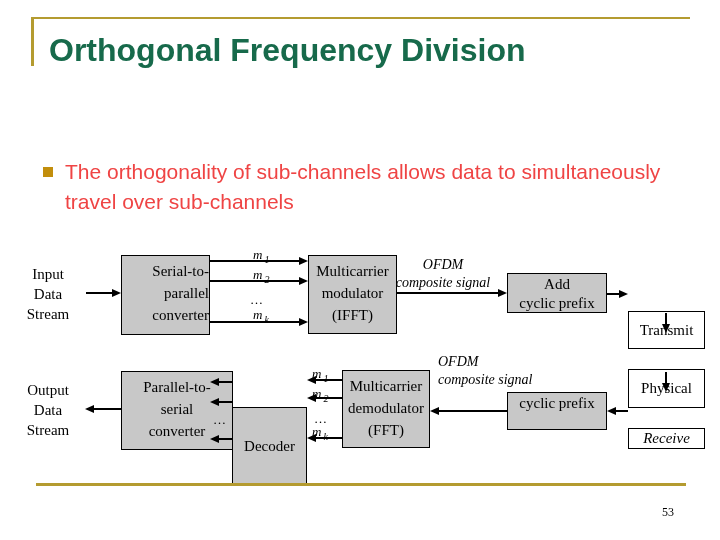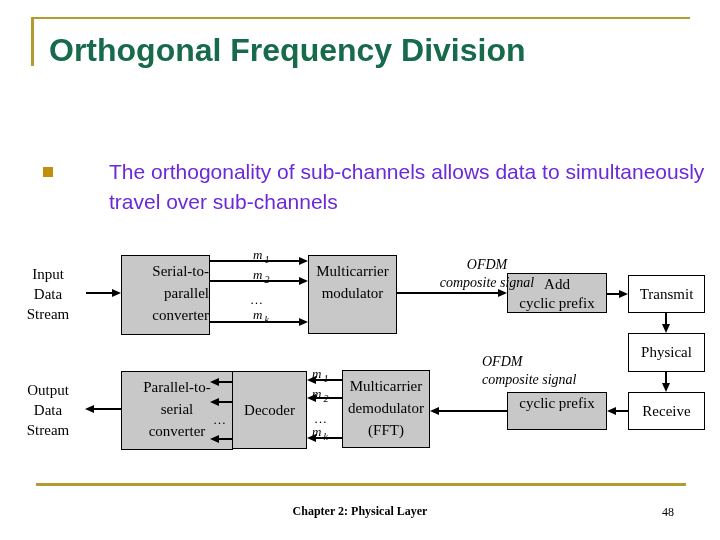--- a/index.html
+++ b/index.html
@@ -7,35 +7,35 @@
          font-family:"Liberation Serif",serif;color:#000;}
   
   .rule-top{position:absolute;left:34px;top:17px;width:656px;height:2px;background:#B49B30;}
   .rule-left{position:absolute;left:31px;top:17px;width:3px;height:49px;background:#B49B30;}
   .title{position:absolute;left:49px;top:27px;width:660px;
          font:32px "Liberation Sans",sans-serif;color:#176A4B;line-height:47px;}
   .title span{display:block;font-weight:bold;}
   
   .bullet-sq{position:absolute;left:43px;top:167px;width:10px;height:10px;background:#C28E0C;}
   .bullet-text{position:absolute;left:65px;top:157px;width:600px;
-               font:21px "Liberation Sans",sans-serif;line-height:30px;color:#6d28d9;margin-left:44px;}
+               font:21px "Liberation Sans",sans-serif;line-height:30px;color:#ef4444;}
   
   .box{position:absolute;border:1px solid #000;box-sizing:border-box;text-align:center;
        font:15px "Liberation Serif",serif;}
   .gray{background:#C8C8C8;}
   .white{background:#fff;}
   .box3{padding-top:4px;line-height:22px;}
   .box2{padding-top:1px;line-height:19px;}
-  .boxc{display:flex;align-items:center;justify-content:center;}
+  .boxc{display:flex;align-items:center;justify-content:center;margin-top:36px;}
   .box span{display:block;}
   .boxc span{display:inline;}
   
   .streamlbl{position:absolute;width:72px;text-align:center;line-height:20px;font-size:15px;}
   .streamlbl span{display:block;text-align:center;}
-  .ofdmlbl{position:absolute;font:italic 14px "Liberation Serif",serif;line-height:18px;margin-left:44px;}
+  .ofdmlbl{position:absolute;font:italic 14px "Liberation Serif",serif;line-height:18px;}
   .ofdmlbl span{display:block;}
   .ofdmlbl.ctr{text-align:center;width:106px;}
   .mlbl{position:absolute;font:italic 13px "Liberation Serif",serif;}
   .mlbl sub{font-size:10px;margin-left:2px;}
   .dots{position:absolute;font:13px "Liberation Serif",serif;letter-spacing:1px;}
   
   .ln{position:absolute;background:#000;height:2px;}
   .vln{position:absolute;background:#000;width:2px;}
   .ah{position:absolute;width:0;height:0;}
   .ah.r{border-left:9px solid #000;border-top:4px solid transparent;border-bottom:4px solid transparent;}
@@ -75,33 +75,34 @@
     </div>
 
     <div class="box gray box3" style="left:121px;top:255px;width:89px;height:80px;text-align:right;">
       <span>Serial-to-</span>
       <span>parallel</span>
       <span>converter</span>
     </div>
     <div class="box gray box3" style="left:308px;top:255px;width:89px;height:79px;">
       <span>Multicarrier</span>
       <span>modulator</span>
+      <span>(IFFT)</span>
     </div>
     <div class="box gray box2" style="left:507px;top:273px;width:100px;height:40px;">
       <span>Add</span>
       <span>cyclic prefix</span>
     </div>
     <div class="box white boxc" style="left:628px;top:275px;width:77px;height:38px;">
       <span>Transmit</span>
     </div>
 
     <div class="box white boxc" style="left:628px;top:333px;width:77px;height:39px;">
       <span>Physical</span>
     </div>
-    <div class="box white boxc" style="left:628px;top:392px;width:77px;height:38px;">
+    <div class="box white boxc" style="left:628px;top:392px;width:77px;height:21px;font-style:italic;">
       <span>Receive</span>
     </div>
 
     <div class="box gray box2" style="left:507px;top:392px;width:100px;height:38px;">
       <span>cyclic prefix</span>
     </div>
     <div class="box gray box3" style="left:342px;top:370px;width:88px;height:78px;">
       <span>Multicarrier</span>
       <span>demodulator</span>
       <span>(FFT)</span>
@@ -174,16 +175,15 @@
     <div class="ln" style="left:219px;top:401px;width:13px;"></div>
     <div class="ah l" style="left:210px;top:398px;"></div>
     <div class="ln" style="left:219px;top:438px;width:13px;"></div>
     <div class="ah l" style="left:210px;top:435px;"></div>
 
     <div class="ln" style="left:94px;top:408px;width:27px;"></div>
     <div class="ah l" style="left:85px;top:405px;"></div>
   </div>
 
   <div class="rule-bottom"></div>
-  <div class="chapter">Chapter 2: Physical Layer</div>
-  <div class="pagenum">48</div>
+  <div class="pagenum">53</div>
 
 </div>
 
 </body></html>

